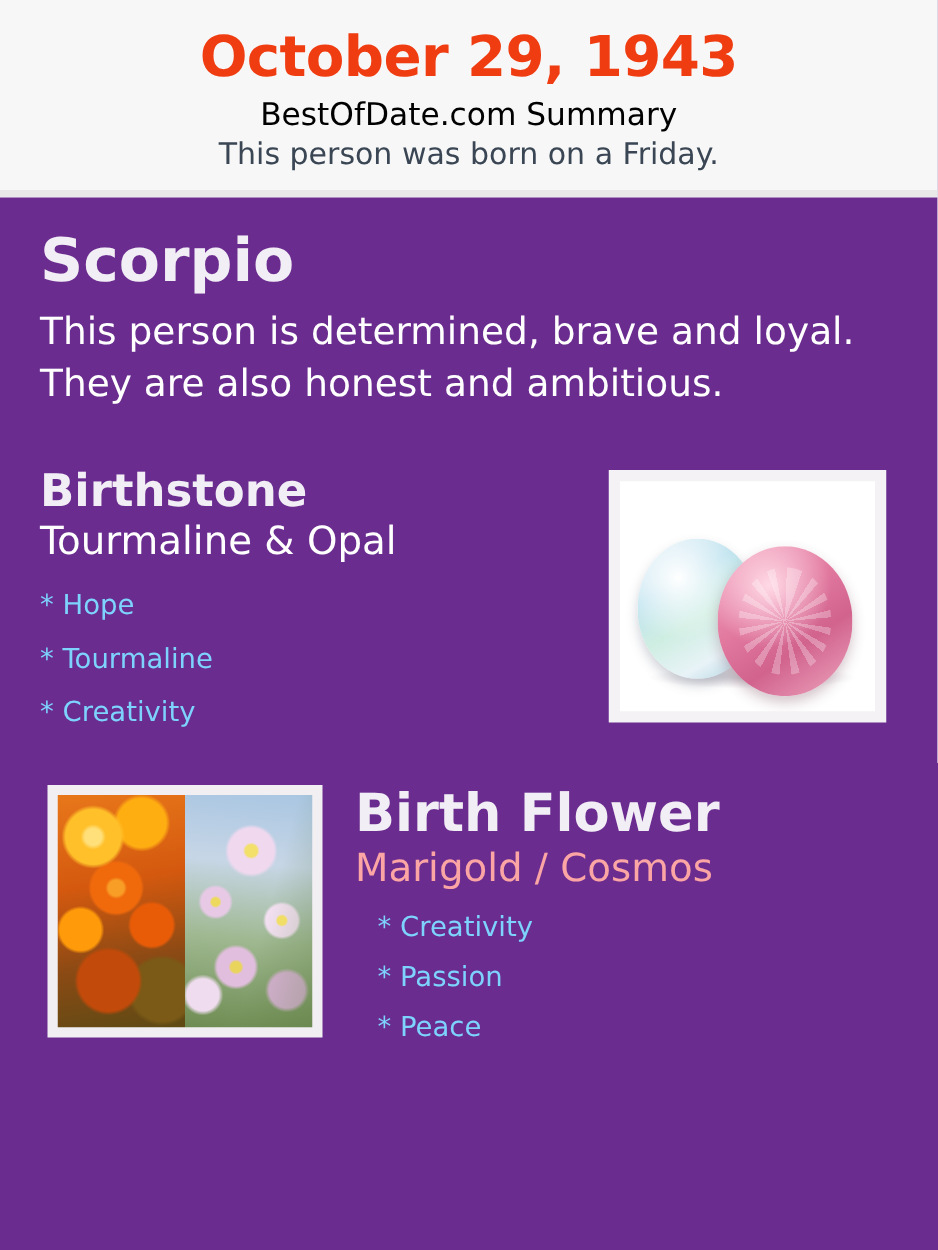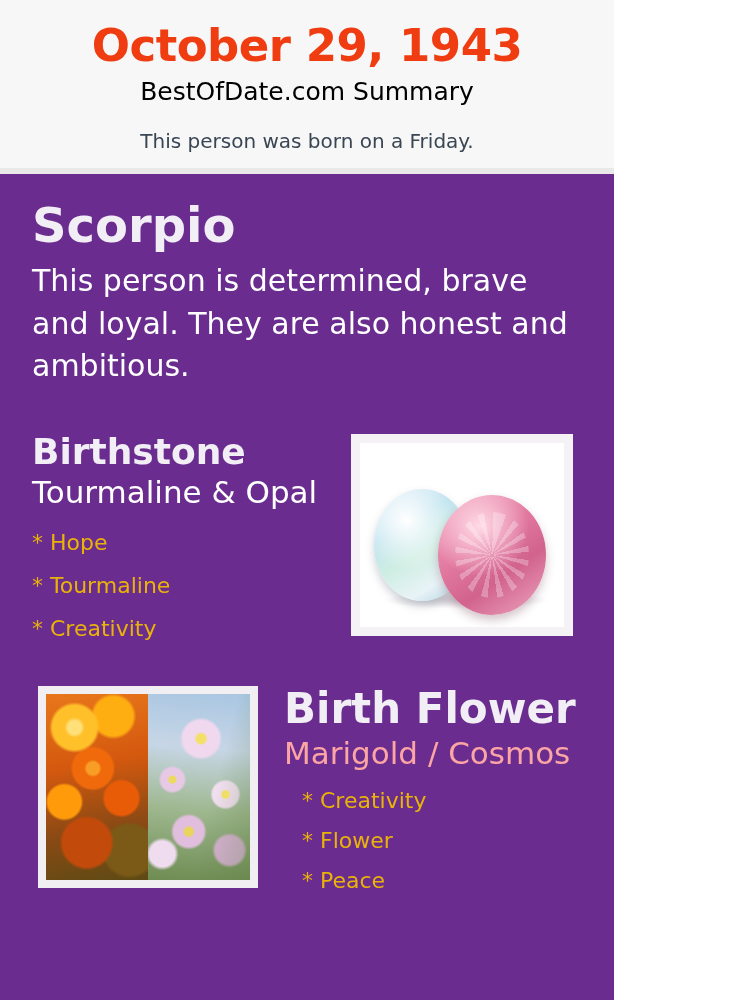--- a/index.html
+++ b/index.html
@@ -4,21 +4,21 @@
 <style>
   * { box-sizing: border-box; margin: 0; padding: 0; }
   html, body {
     width: 750px;
     height: 1000px;
     font-family: "DejaVu Sans", sans-serif;
     background: #ffffff;
     overflow: hidden;
   }
   .page {
-    width: 614px;
+    width: 750px;
     height: 1000px;
     position: relative;
     display: flex;
     flex-direction: column;
   }
 
   
   .header {
     background: #f7f7f7;
     padding: 22px 20px 16px 20px;
@@ -33,22 +33,22 @@
     letter-spacing: -0.5px;
   }
   .header-site {
     color: #000000;
     font-size: 25px;
     margin-top: 9px;
     line-height: 1.1;
   }
   .header-sub {
     color: #3a4654;
-    font-size: 20px;
-    margin-top: 24px;
+    font-size: 24px;
+    margin-top: 4px;
     line-height: 1.1;
   }
 
   
   .body {
     background: #662d91;
     background: #6a2c8f;
     flex: 1 1 auto;
     padding: 26px 35px 0 32px;
     position: relative;
@@ -83,21 +83,21 @@
     line-height: 1.1;
   }
   .section-sub {
     font-size: 31px;
     color: #ffffff;
     line-height: 1.2;
     margin-top: 2px;
   }
   .bullet {
     font-size: 22px;
-    color: #eab308;
+    color: #7dd3fc;
     line-height: 1.0;
     margin-top: 21px;
   }
 
   .stone-img {
     position: absolute;
     right: 6px;
     top: 2px;
     width: 222px;
     height: 202px;
@@ -287,20 +287,20 @@
         <div class="flower-canvas">
           <div class="marigolds"></div>
           <div class="cosmos"></div>
         </div>
       </div>
       <div class="flower-text">
         <div class="flower-title">Birth Flower</div>
         <div class="flower-sub">Marigold / Cosmos</div>
         <div class="flower-bullets">
           <div class="bullet">* Creativity</div>
-          <div class="bullet">* Flower</div>
+          <div class="bullet">* Passion</div>
           <div class="bullet">* Peace</div>
         </div>
       </div>
     </div>
 
   </div>
 </div>
 
 </body></html>

